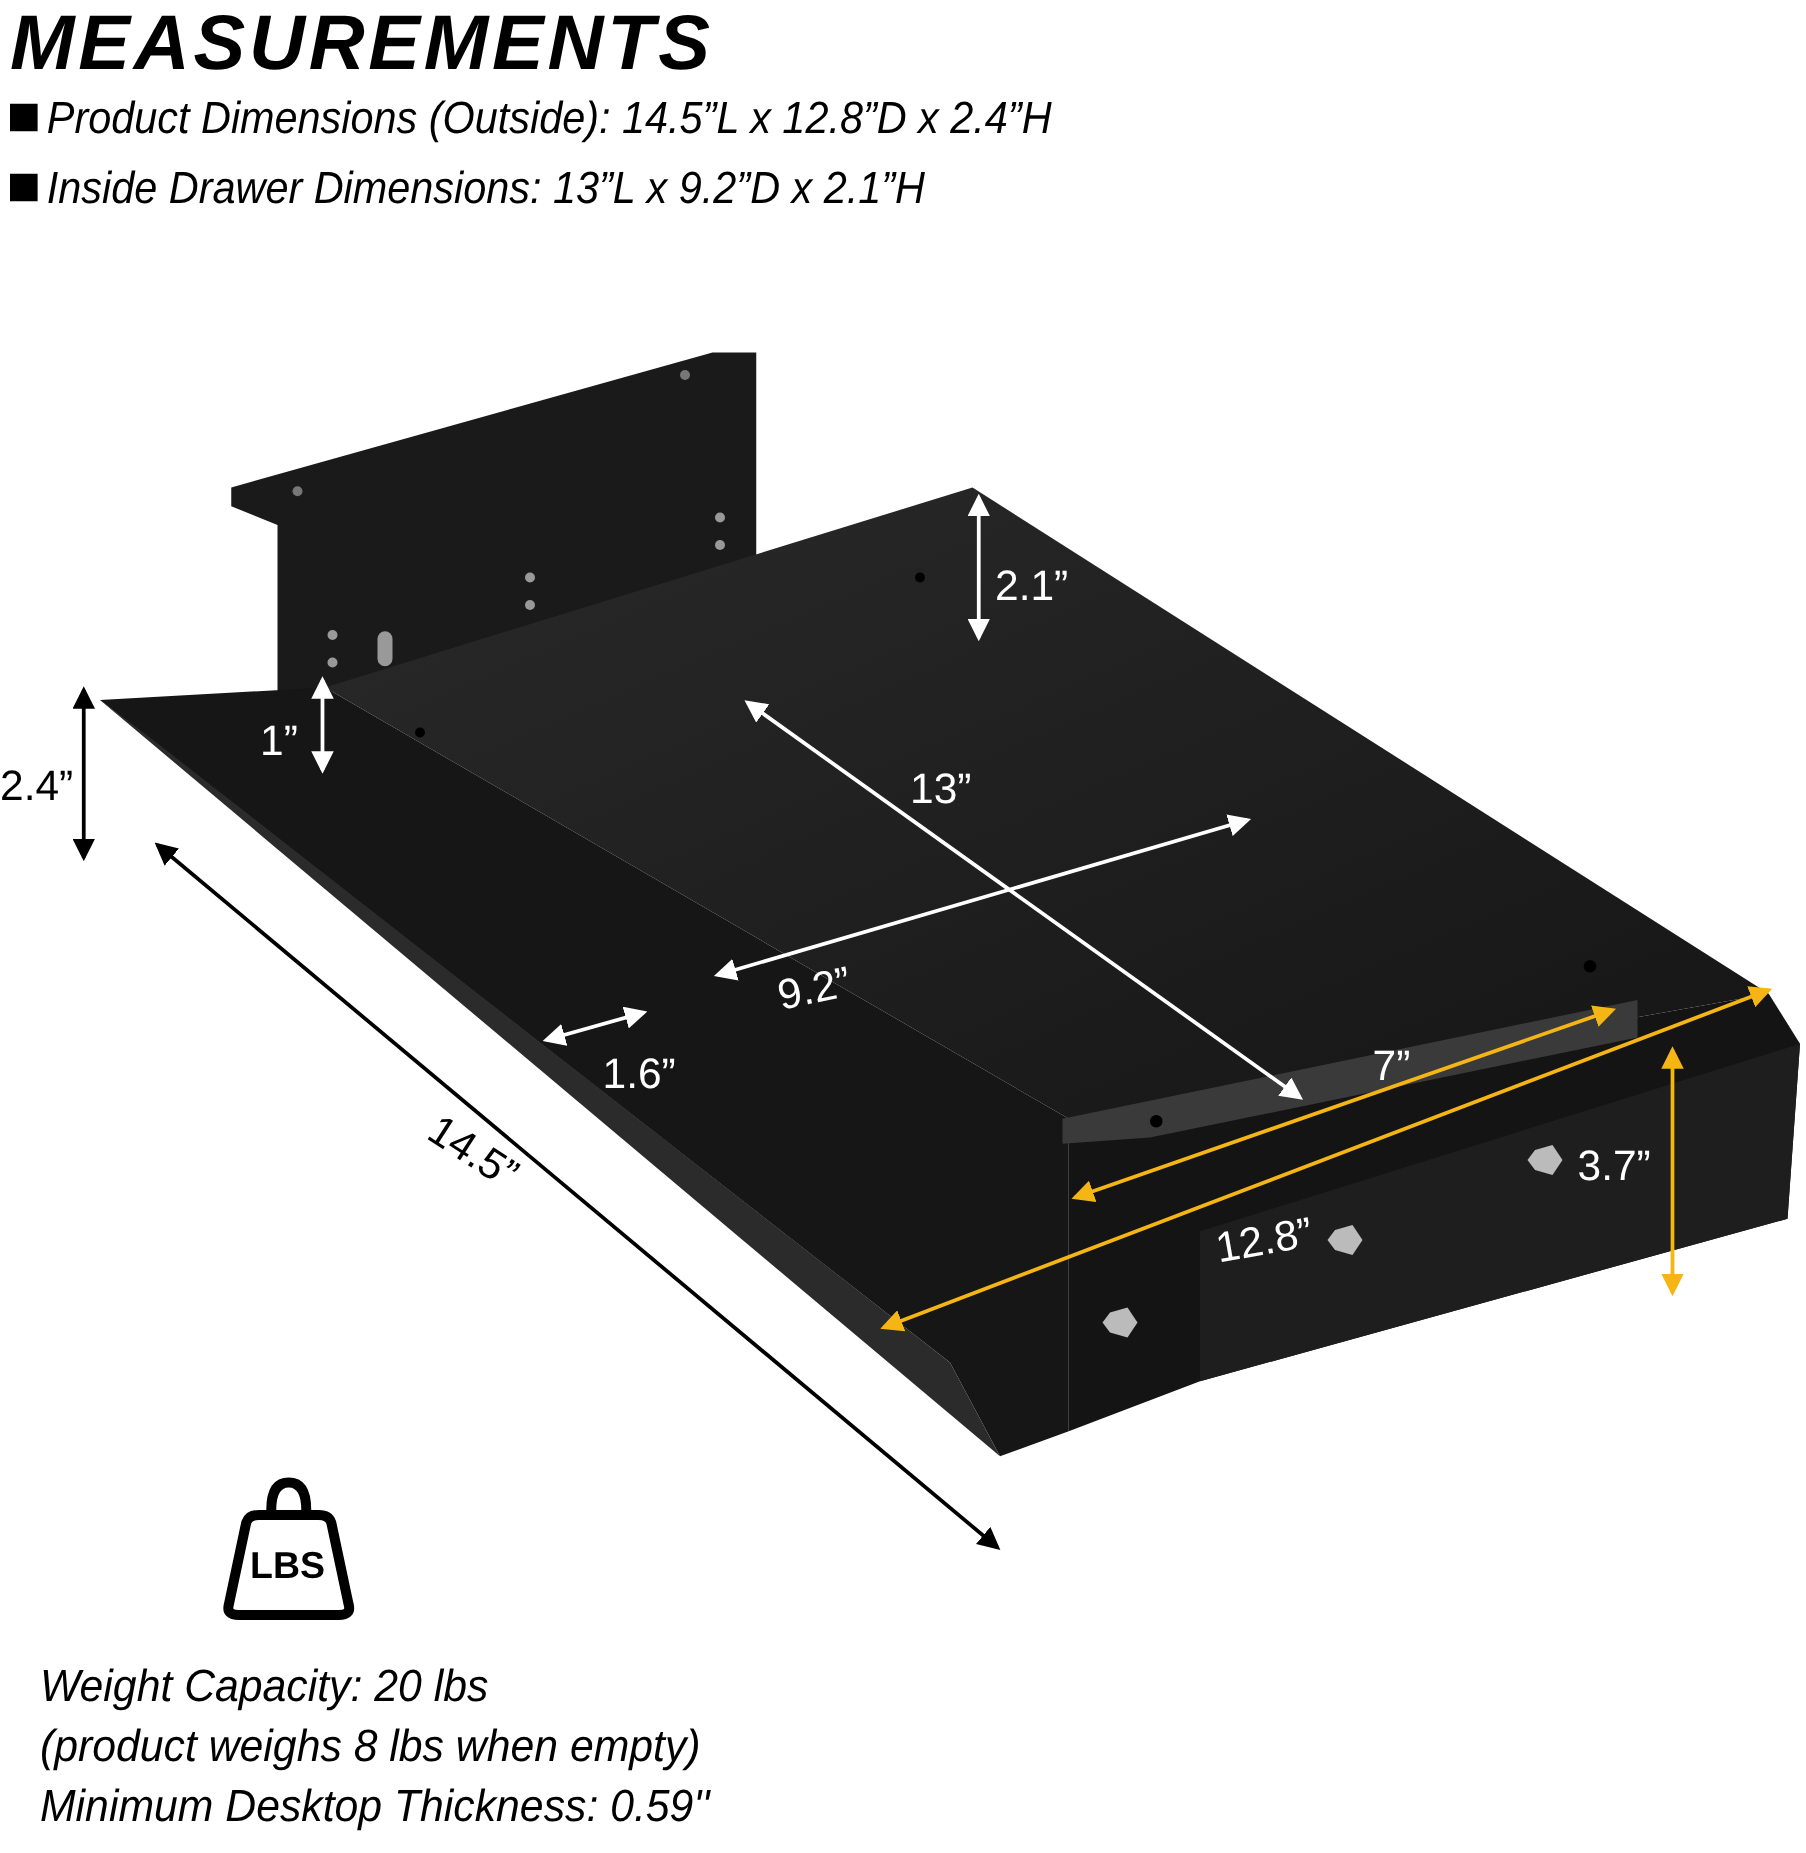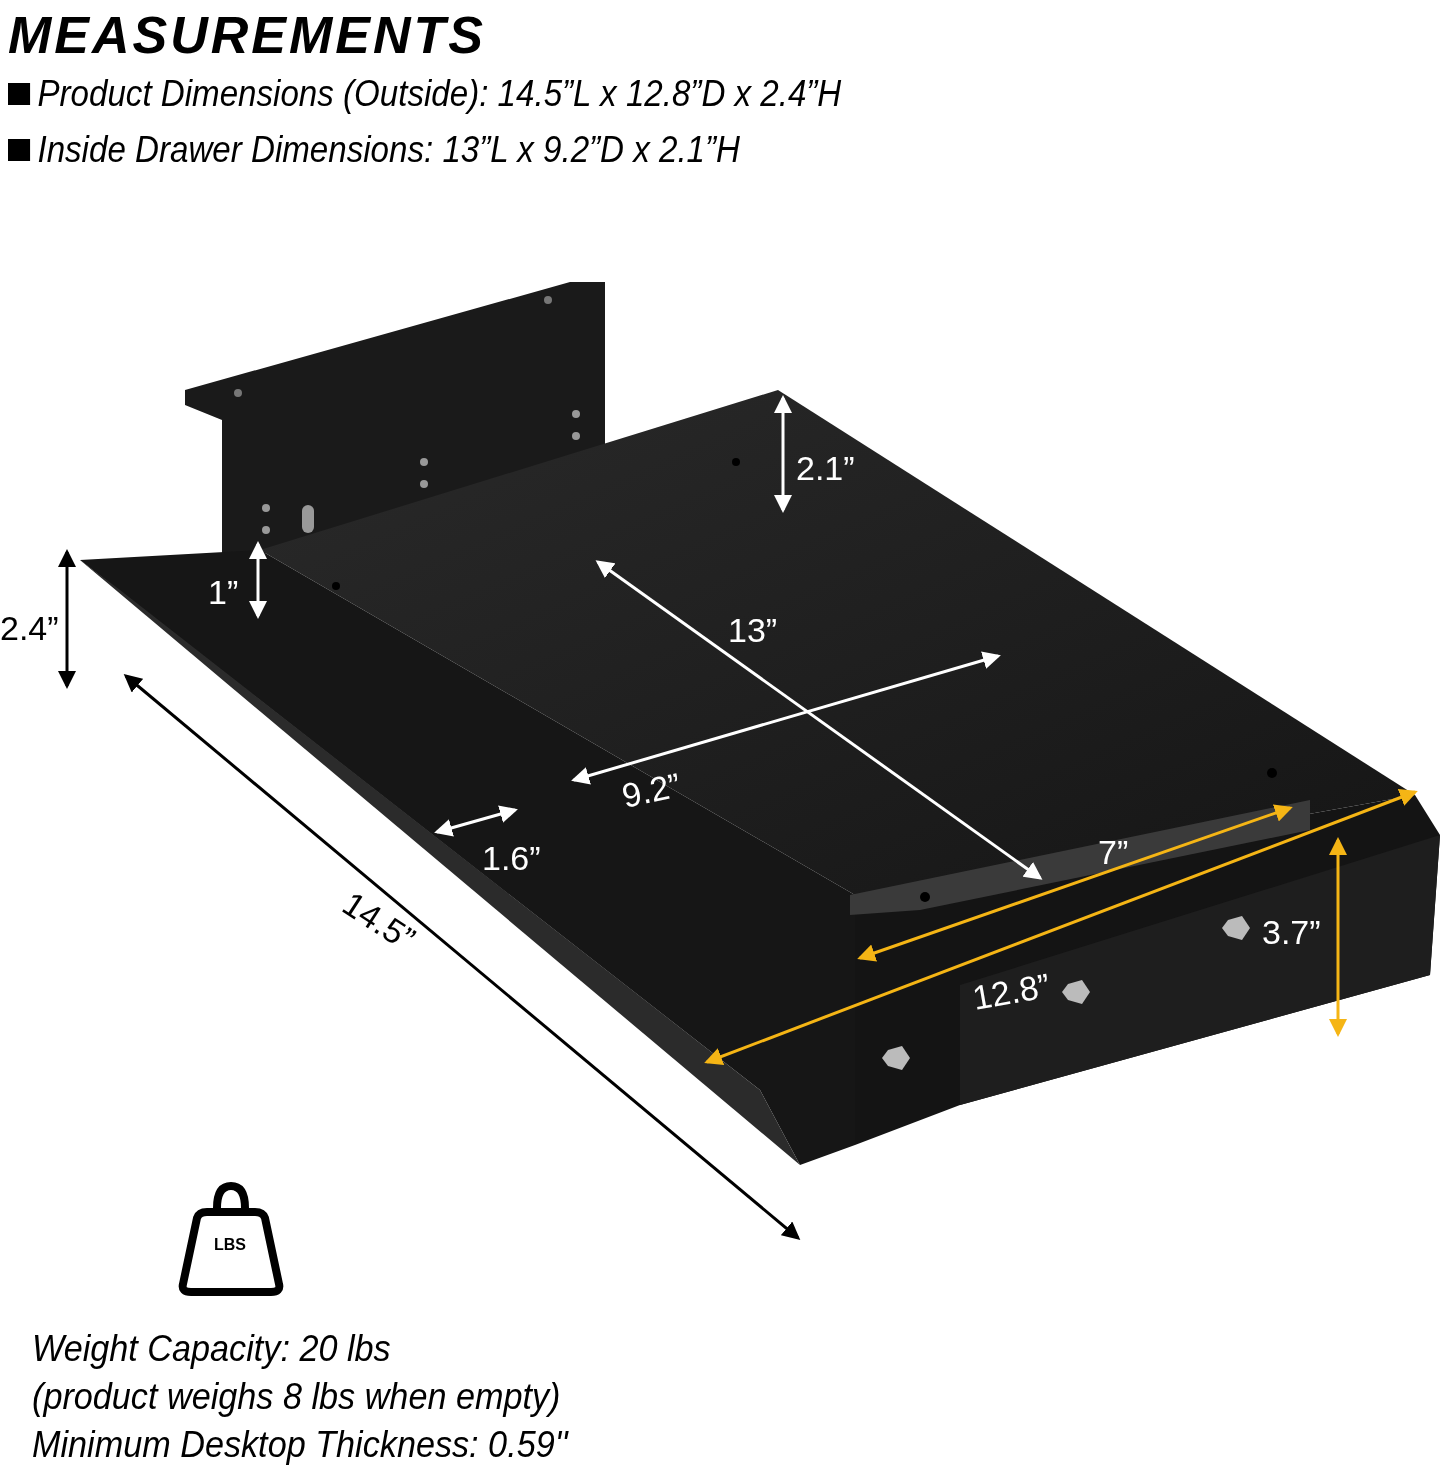--- a/index.html
+++ b/index.html
@@ -1,32 +1,32 @@
 <!DOCTYPE html>
 <html><head>
 <meta charset="utf-8">
 <style>
   html, body { margin: 0; padding: 0; background: #ffffff; }
   body { width: 1445px; height: 1482px; position: relative; overflow: hidden;
          font-family: "Liberation Sans", sans-serif; color: #000; }
-  .title { position: absolute; left: 8px; top: 0px; font-size: 52px; font-weight: bold;
+  .title { position: absolute; left: 8px; top: 0px; font-size: 62px; font-weight: bold;
            font-style: italic; letter-spacing: 3px; line-height: 70px; margin: 0; }
   .spec { position: absolute; left: 8px; font-size: 36px; font-style: italic; line-height: 44px;
           display: flex; align-items: center; gap: 8px; transform: scaleX(0.92); transform-origin: left; }
   .spec .bullet { width: 24px; height: 22px; background: #000; display: inline-block; }
   #spec1 { top: 72px; }
   #spec2 { top: 128px; }
   .art { position: absolute; left: 0; top: 0; width: 1445px; height: 1482px; }
   .lbl { font-family: "Liberation Sans", sans-serif; font-size: 34px; }
   .footer { position: absolute; left: 32px; top: 1325px; font-size: 36px; font-style: italic;
             line-height: 48px; transform: scaleX(0.95); transform-origin: left; }
   .footer div { white-space: nowrap; }
   .weight-icon { position: absolute; left: 175px; top: 1178px; width: 112px; height: 120px; }
   .weight-label { position: absolute; left: 175px; top: 1236px; width: 110px; text-align: center;
-                  font-size: 16px; font-weight: bold; }
+                  font-size: 30px; font-weight: bold; }
 </style>
 </head>
 <body>
 
 <h1 class="title">MEASUREMENTS</h1>
 
 <div class="spec" id="spec1">
   <span class="bullet"></span>
   <span>Product Dimensions (Outside): 14.5”L x 12.8”D x 2.4”H</span>
 </div>

